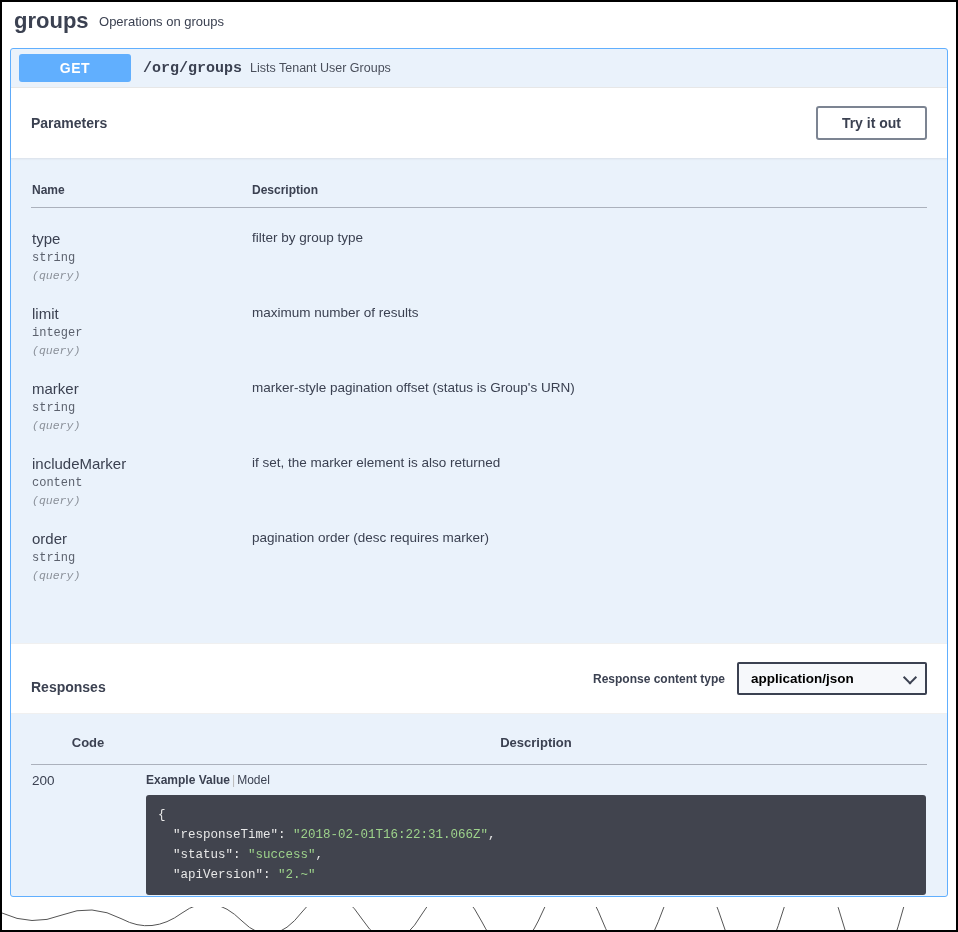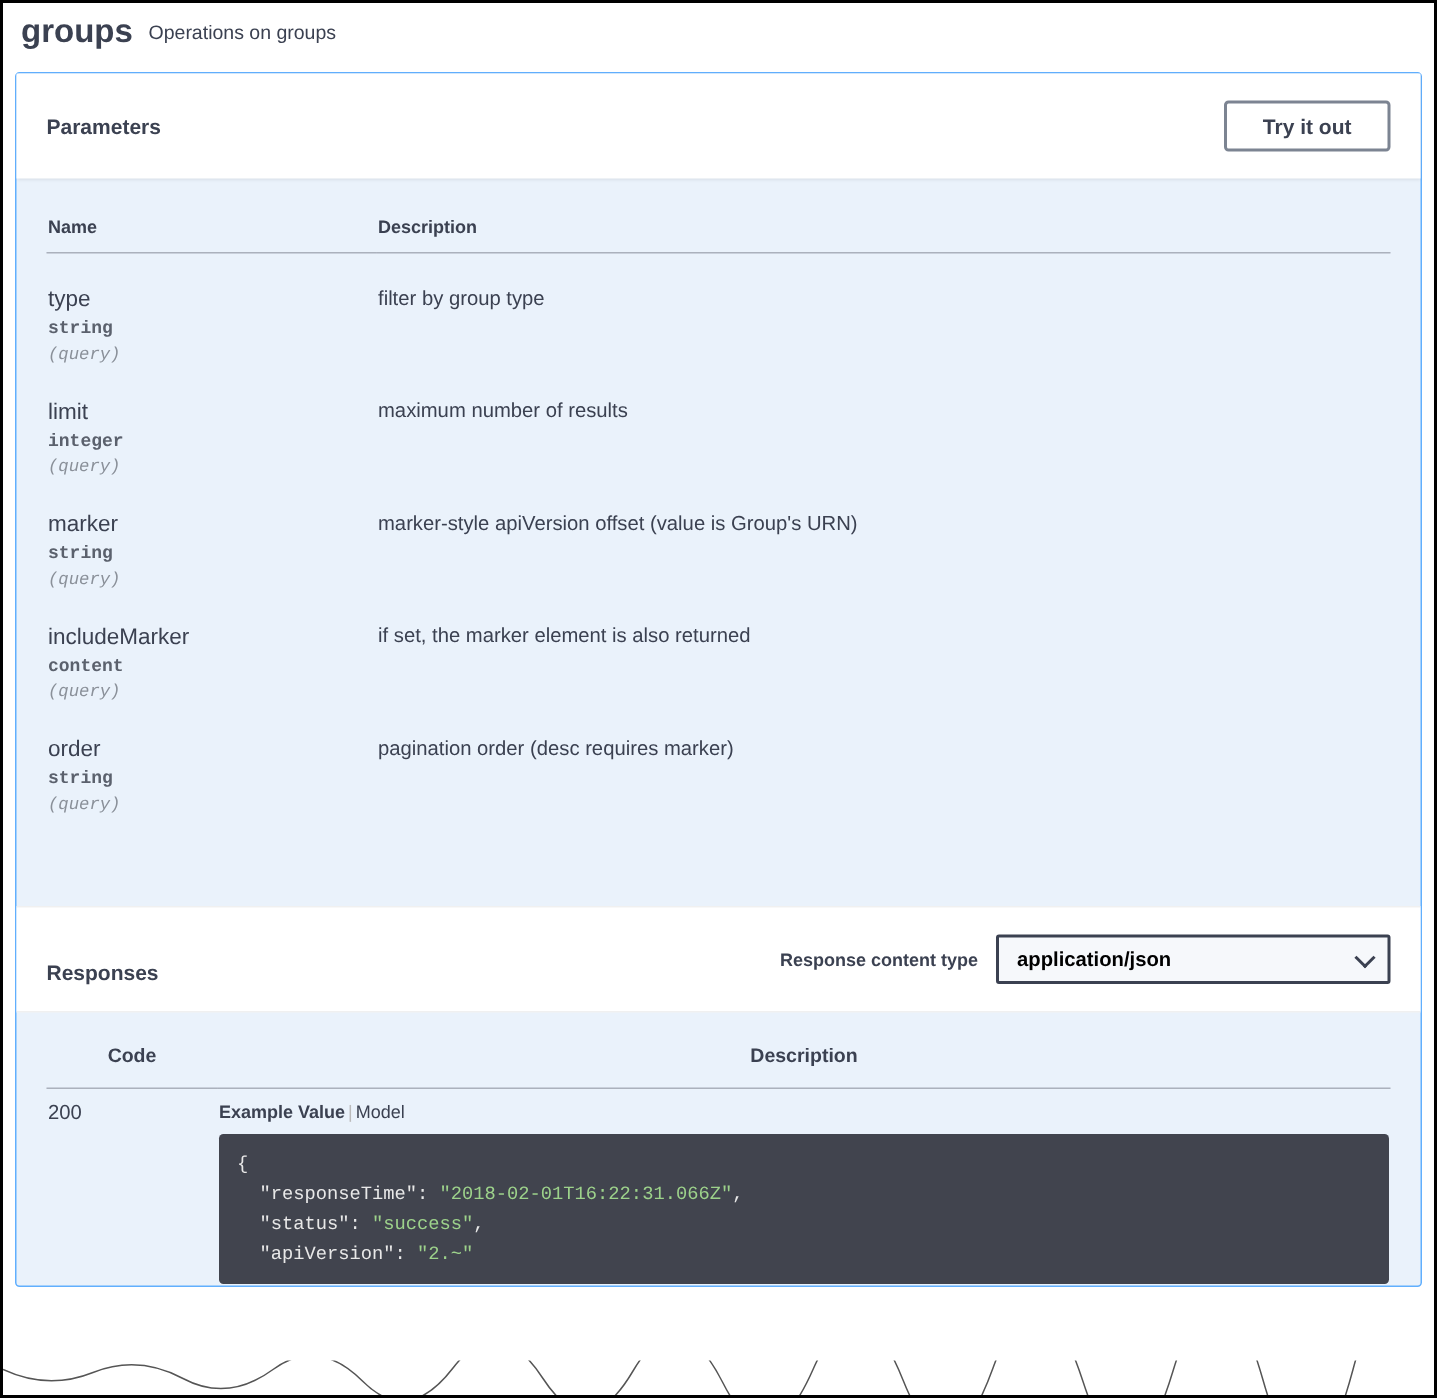--- a/index.html
+++ b/index.html
@@ -109,21 +109,21 @@
     vertical-align: top;
     padding-top: 22px;
     font-size: 13.5px;
     color: #3b4151;
   }
   .params-table td:first-child { width: 220px; }
   .pname { font-size: 15px; font-weight: 400; color: #3b4151; }
   .ptype {
     font-family: "SFMono-Regular", Consolas, "Liberation Mono", Menlo, monospace;
     font-size: 12px;
-    font-weight: 700;
+    font-weight: 400;
     color: #5b616d;
     margin-top: 4px;
   }
   .pin {
     font-family: "SFMono-Regular", Consolas, "Liberation Mono", Menlo, monospace;
     font-size: 11.5px;
     font-style: italic;
     color: #8a9099;
     margin-top: 4px;
   }
@@ -139,21 +139,21 @@
   .rctype-wrap { display: flex; align-items: center; gap: 12px; }
   .rctype-lbl { font-size: 12px; font-weight: 700; color: #3b4151; margin-left: 40px; }
   .rctype-select {
     border: 2px solid #3b4151;
     border-radius: 2px;
     padding: 7px 40px 7px 12px;
     font-size: 13.5px;
     font-weight: 700;
     background: #f6f8fb;
     appearance: none;
-    width: 263px;
+    width: 190px;
     position: relative;
   }
   .select-wrap { position: relative; display: inline-block; }
   .select-wrap::after {
     content: "";
     position: absolute;
     right: 12px; top: 50%;
     width: 8px; height: 8px;
     border-right: 2px solid #3b4151;
     border-bottom: 2px solid #3b4151;
@@ -208,20 +208,25 @@
 
 <div class="page">
 
   <div class="header">
     <h2>groups</h2>
     <span class="sub">Operations on groups</span>
   </div>
 
   <div class="opblock">
 
+    <div class="opblock-summary">
+      <span class="method">GET</span>
+      <span class="path">/org/groups</span>
+      <span class="opdesc">Lists Tenant User Groups</span>
+    </div>
 
     <div class="section-bar">
       <span class="section-title">Parameters</span>
       <button class="try-btn">Try it out</button>
     </div>
 
     <div class="params-body">
       <table class="params-table">
         <thead>
           <tr>
@@ -245,21 +250,21 @@
                 <div class="pin">(query)</div>
               </td>
               <td>maximum number of results</td>
             </tr>
             <tr>
               <td>
                 <div class="pname">marker</div>
                 <div class="ptype">string</div>
                 <div class="pin">(query)</div>
               </td>
-              <td>marker-style apiVersion offset (value is Group's URN)</td>
+              <td>marker-style pagination offset (status is Group's URN)</td>
             </tr>
             <tr>
               <td>
                 <div class="pname">includeMarker</div>
                 <div class="ptype">content</div>
                 <div class="pin">(query)</div>
               </td>
               <td>if set, the marker element is also returned</td>
             </tr>
             <tr>

